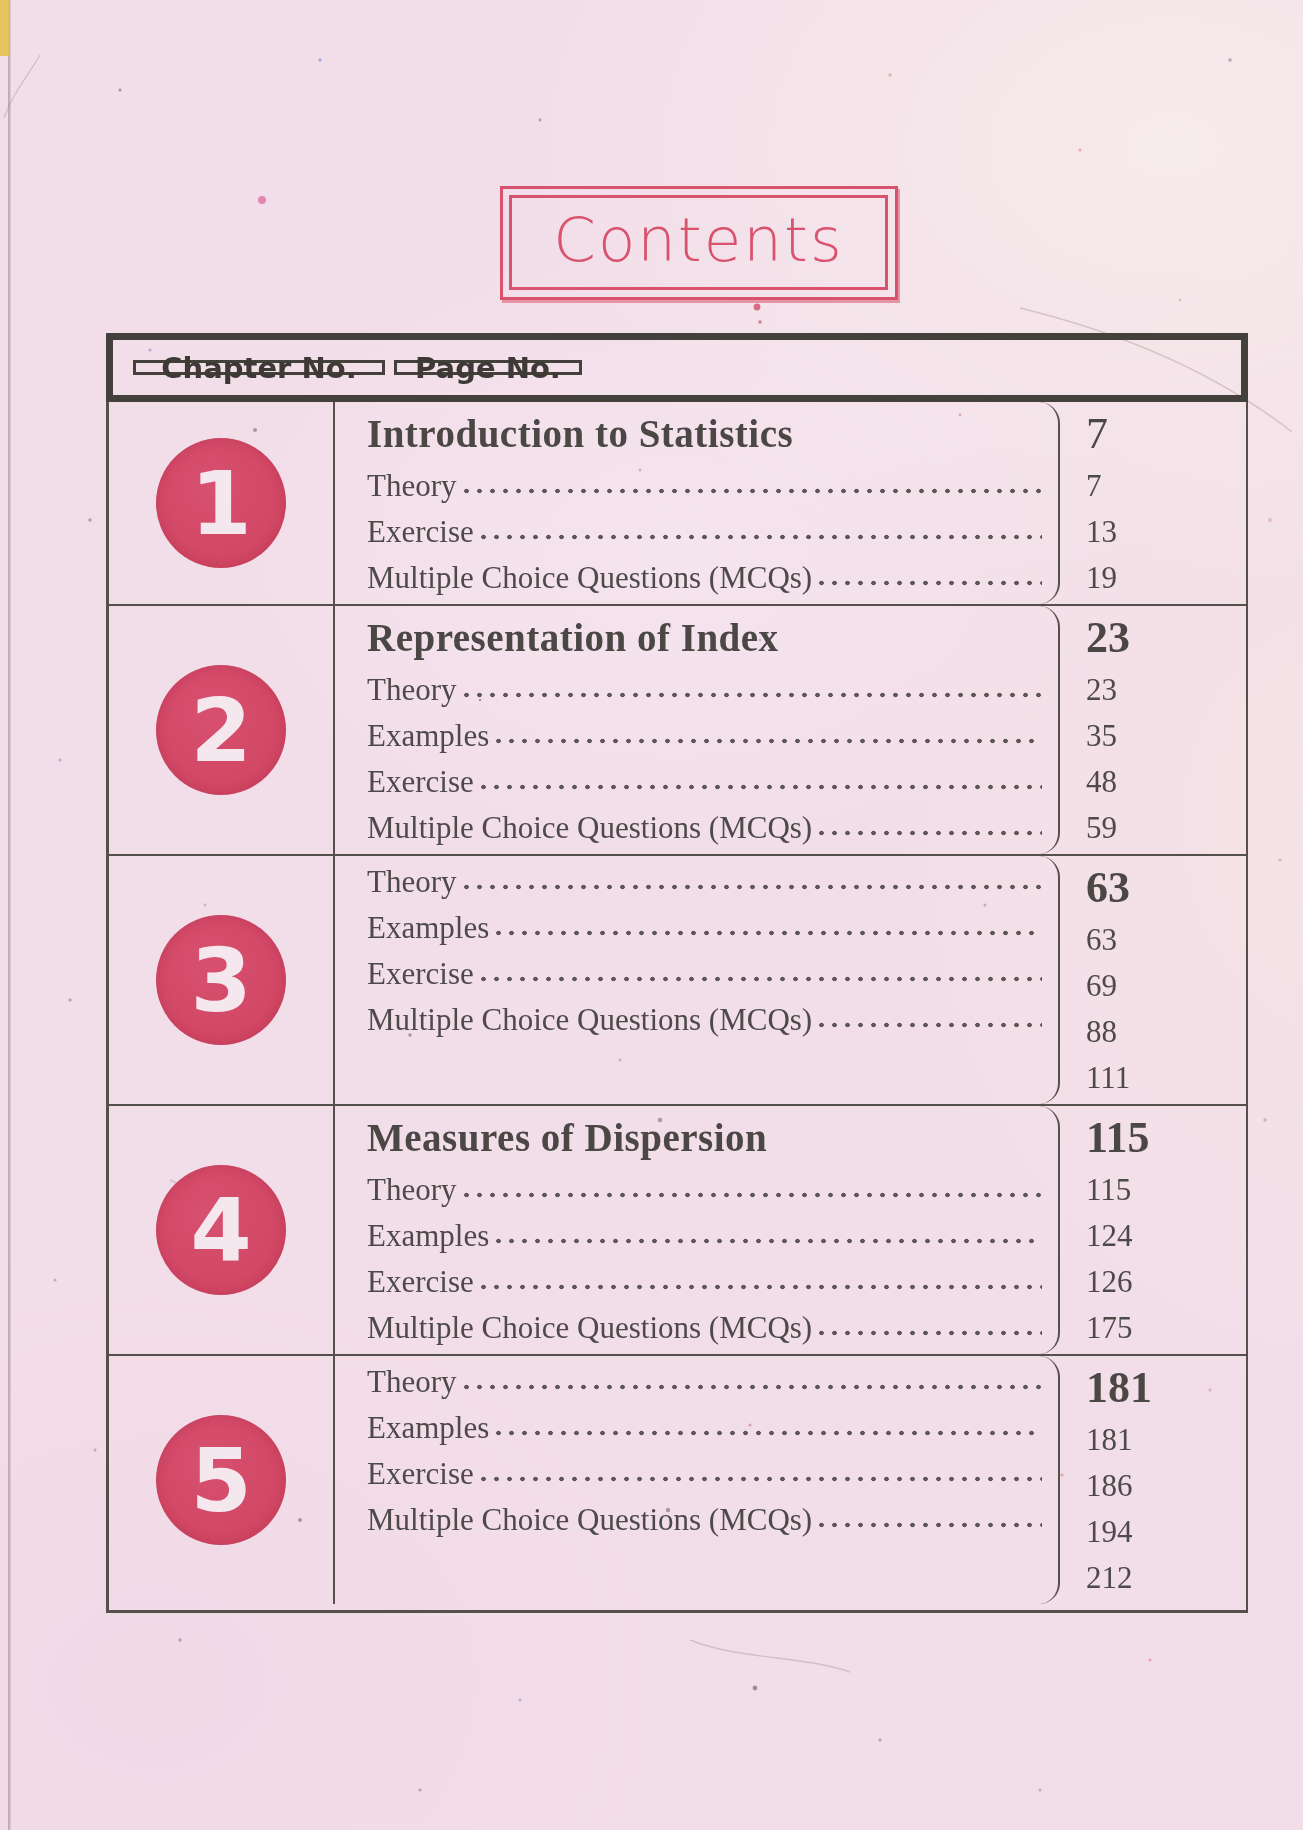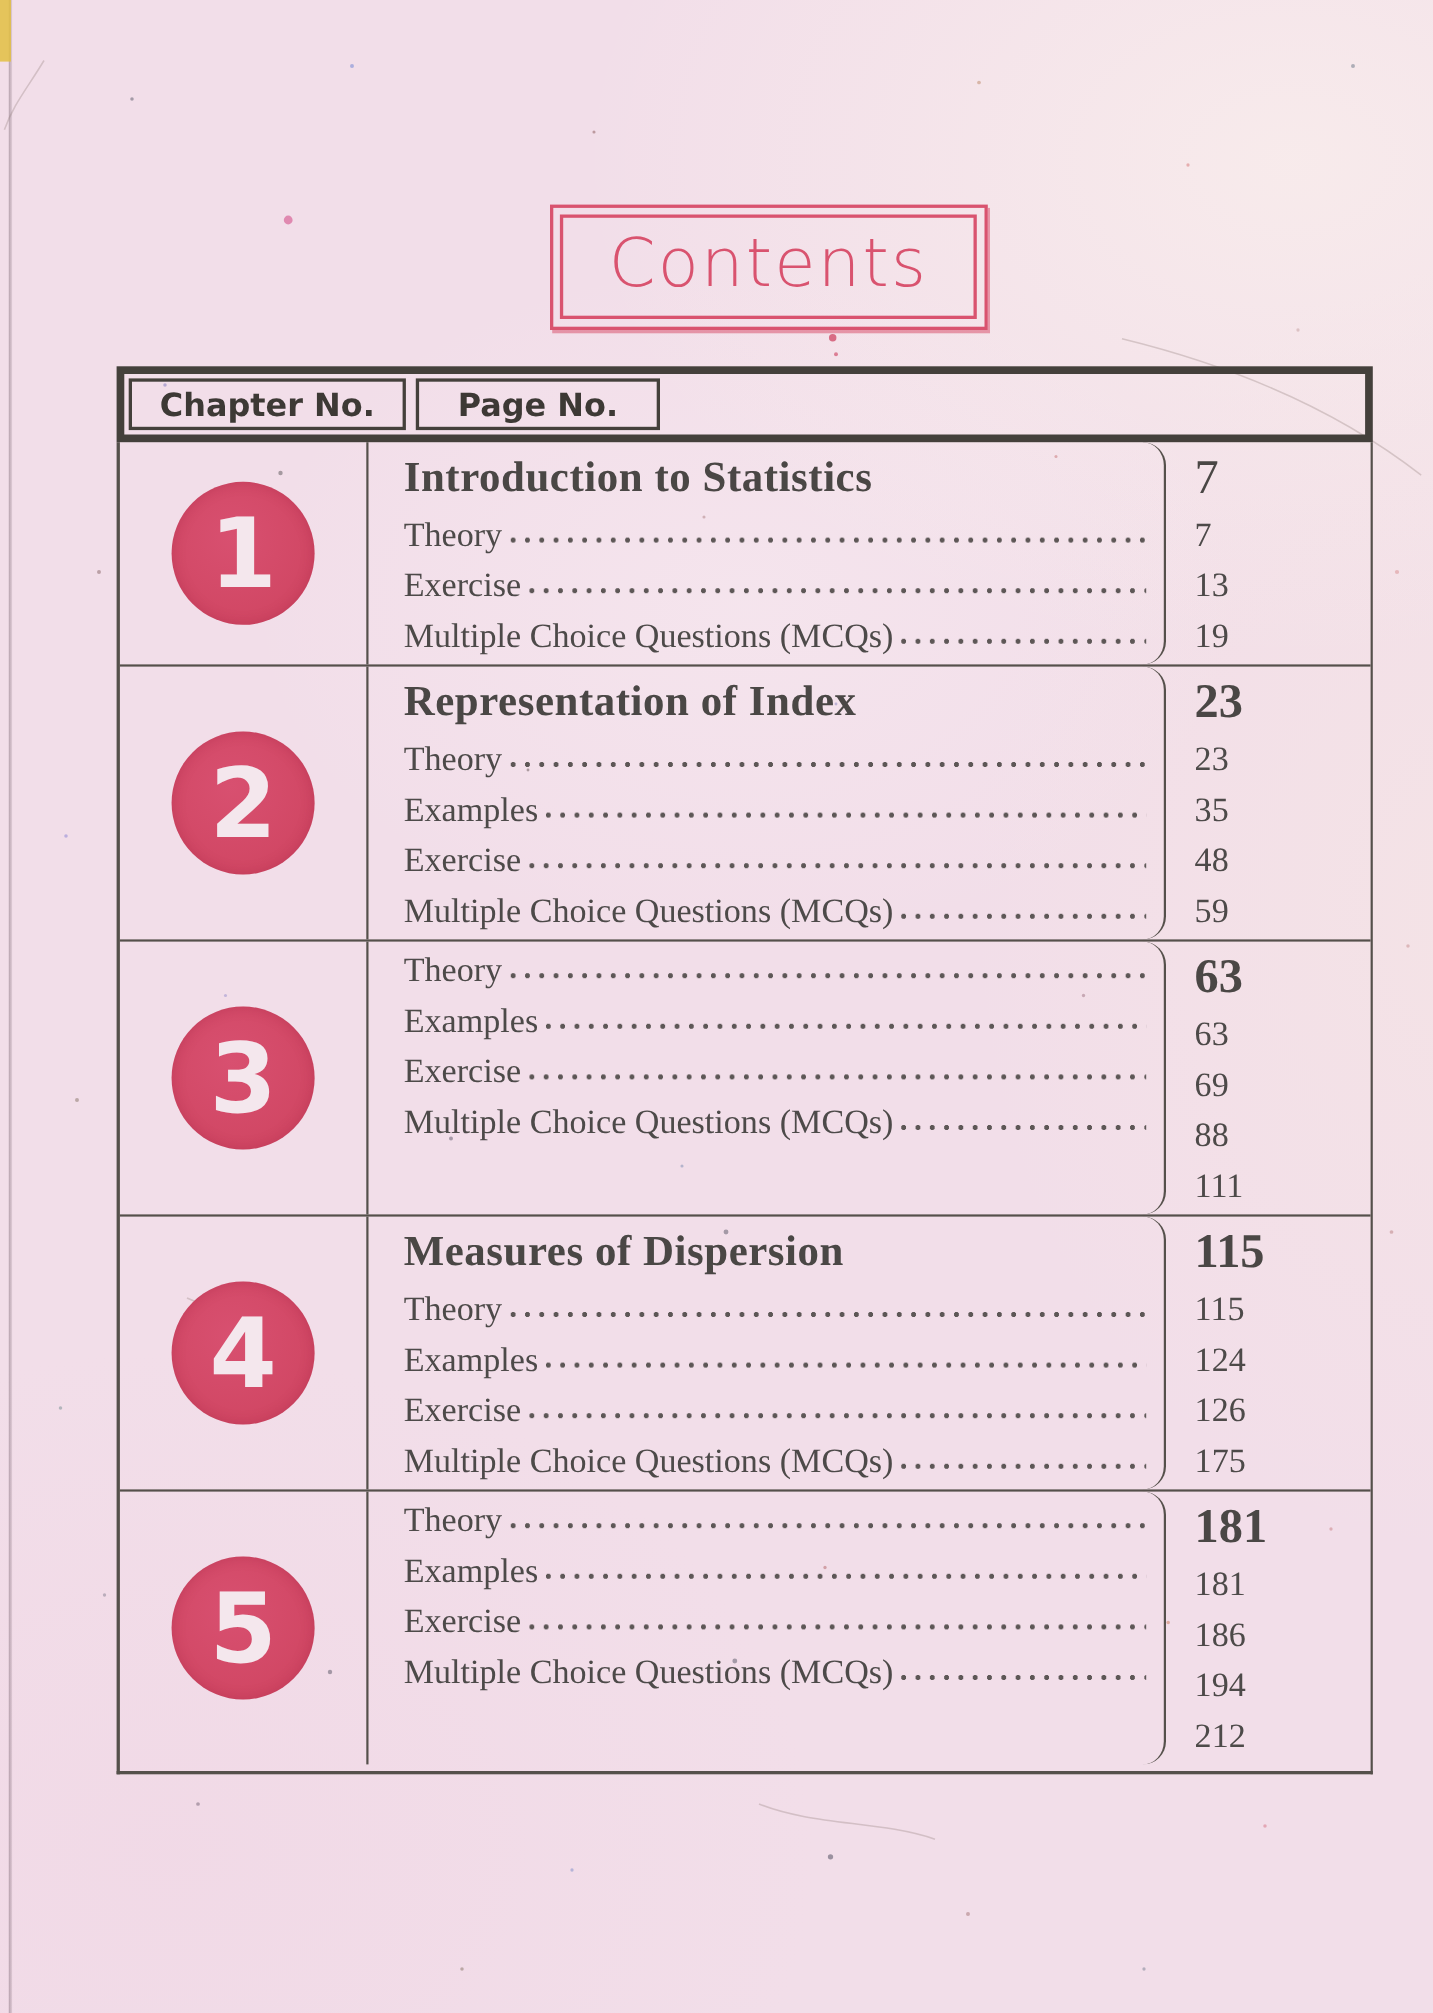--- a/index.html
+++ b/index.html
@@ -57,36 +57,36 @@
     letter-spacing:2px;
     color:var(--red);
     padding-bottom:6px;
   }
 
   
   .toc{position:absolute;left:106px;top:333px;width:1142px;}
   .toc-header{
     display:flex;gap:9px;
     border:7px solid var(--heavy);
-    padding:4px;
+    padding:20px;
     height:69px;
     box-sizing:border-box;
     font-family:"DejaVu Sans", sans-serif;
     font-weight:bold;
     color:var(--header-ink);
     font-size:29px;
   }
   .h-cell{
     border:3px solid var(--heavy);
     box-sizing:border-box;
     display:flex;align-items:center;justify-content:center;
   }
   .h-chapter{width:252px;}
   .h-desc{flex:1;}
-  .h-page{width:222px;}
+  .h-page{width:188px;}
 
   .toc-body{
     border-left:3px solid var(--line);
     border-right:2px solid var(--line);
     border-bottom:3px solid var(--line);
     box-sizing:border-box;
   }
   .chapter-row{display:flex;border-bottom:2px solid var(--line);}
   .chapter-row:last-child{border-bottom:none;padding-bottom:6px;}
   .col-ch{

